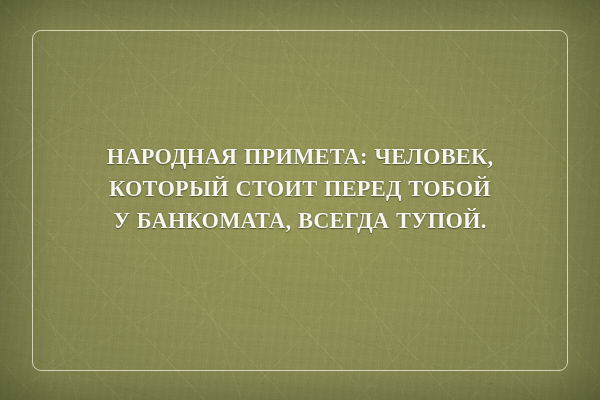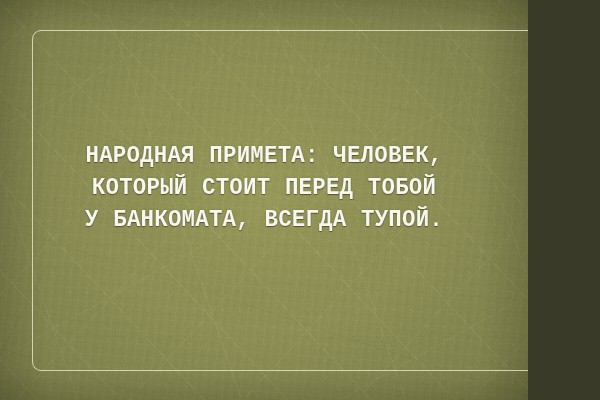--- a/index.html
+++ b/index.html
@@ -4,24 +4,24 @@
 <title>Demotivator Card</title>
 <style>
   html, body {
     margin: 0;
     padding: 0;
     background: #3a3a28;
   }
 
   .poster {
     position: relative;
-    width: 528px;
+    width: 600px;
     height: 400px;
     overflow: hidden;
-    font-family: Liberation Mono, monospace;
+    font-family: Liberation Serif, serif;
     
     background-color: #8b8d55;
     background-image:
       radial-gradient(ellipse 62% 68% at 50% 48%,
         rgba(160,163,92,0.55) 0%,
         rgba(146,149,84,0.30) 38%,
         rgba(120,122,70,0.00) 72%);
     user-select: none;
   }
 

